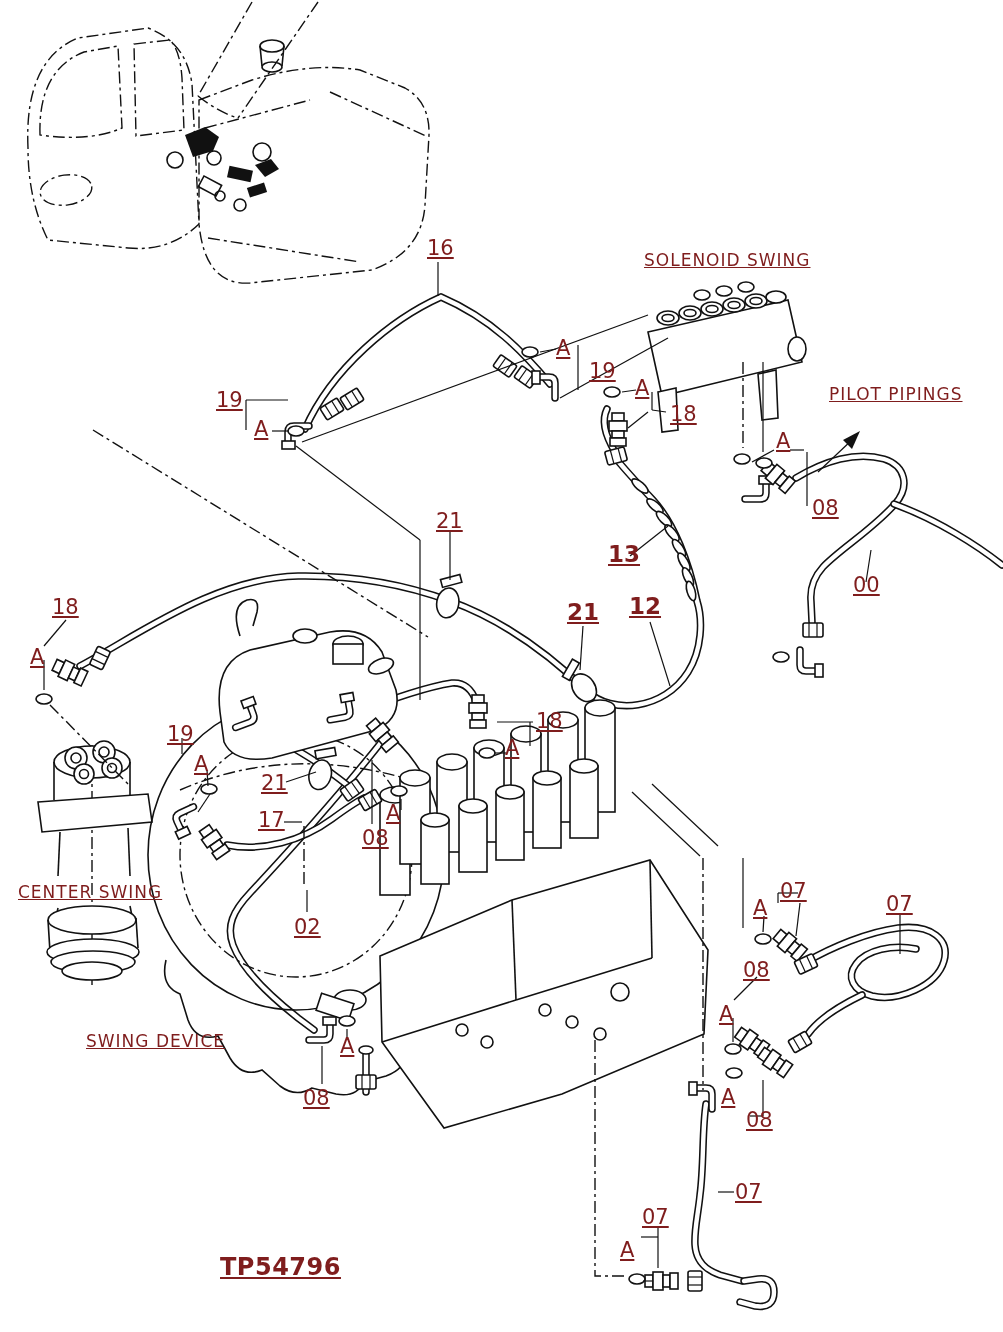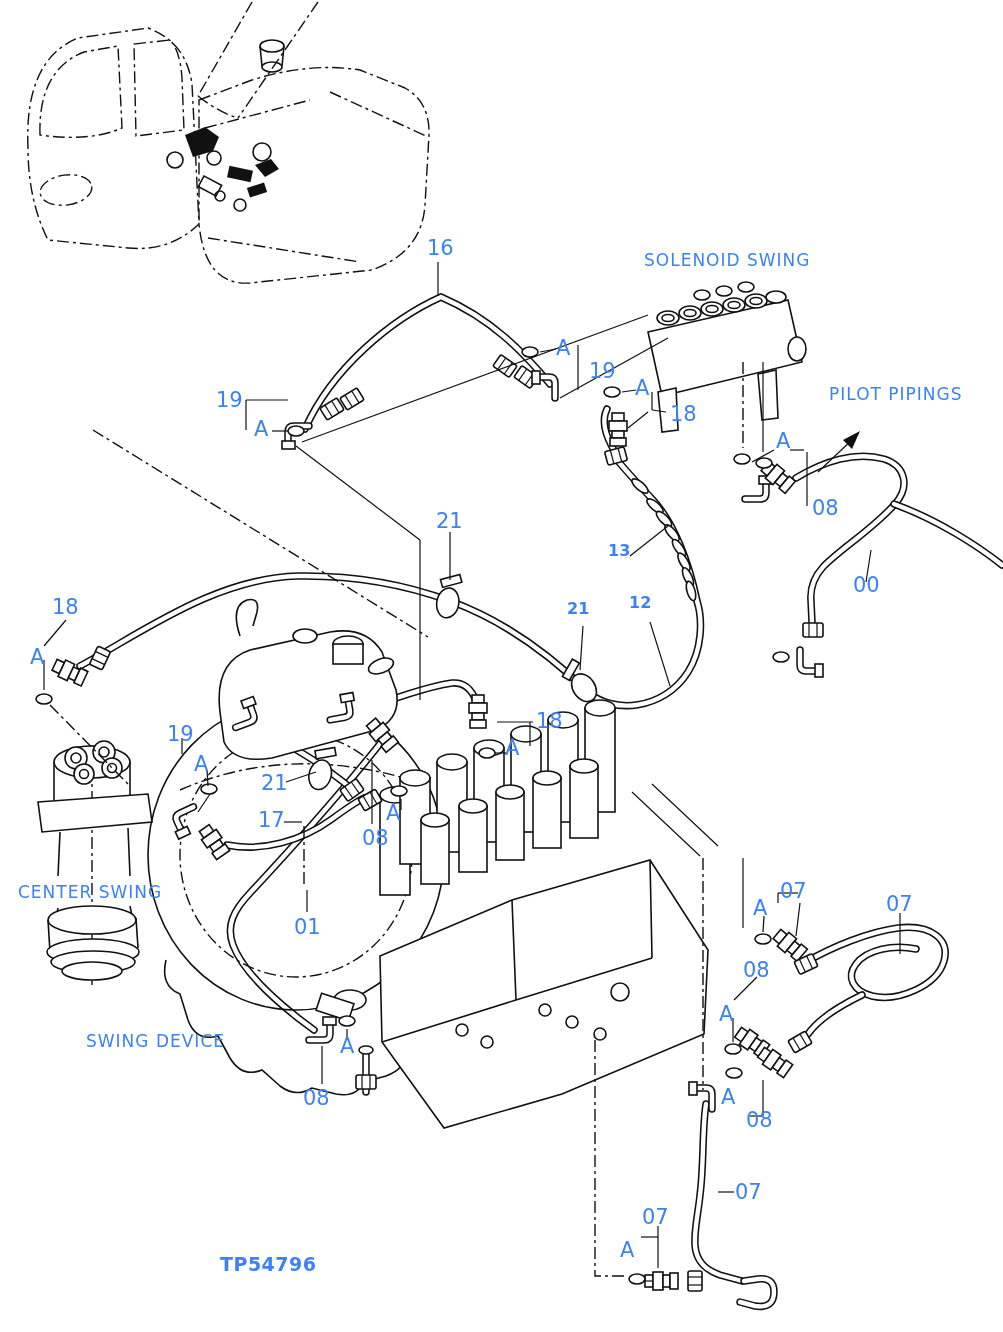--- a/index.html
+++ b/index.html
@@ -1,22 +1,22 @@
 <!DOCTYPE html>
 <html><head>
 <meta charset="utf-8">
 <style>
   html,body{margin:0;padding:0;background:#fff;}
   #stage{position:relative;width:1003px;height:1332px;background:#ffffff;overflow:hidden;
          font-family:"DejaVu Sans","Liberation Sans",sans-serif;color:#111;}
   #art{position:absolute;left:0;top:0;}
-  .lbl{position:absolute;font-size:21px;line-height:1;color:#3b82f6;white-space:nowrap;}
-  .lbl.b{font-weight:bold;font-size:16px;}
+  .lbl{position:absolute;font-size:21px;line-height:1;color:#7f1d1d;white-space:nowrap;text-decoration:underline;}
+  .lbl.b{font-weight:bold;font-size:23px;}
   .lbl.t{font-size:17px;letter-spacing:1px;}
-  .lbl.dn{font-weight:bold;font-size:19px;letter-spacing:.5px;}
+  .lbl.dn{font-weight:bold;font-size:24px;letter-spacing:.5px;}
   svg .ln{fill:none;stroke:#111;stroke-width:1.6;}
   svg .th{fill:none;stroke:#111;stroke-width:1.2;}
   svg .dd{fill:none;stroke:#111;stroke-width:1.4;stroke-dasharray:12 4 3 4;}
   svg .t7{fill:none;stroke:#111;stroke-width:7.5;stroke-linecap:round;}
   svg .t4{fill:none;stroke:#fff;stroke-width:4.4;stroke-linecap:round;}
   svg .lnw{fill:#fff;stroke:#111;stroke-width:1.6;}
   svg .blob{fill:#111;stroke:none;}
 </style>
 </head>
 <body>
@@ -384,21 +384,21 @@
 <span class="lbl" style="left:536px;top:711px">18</span>
 <span class="lbl" style="left:505px;top:738px">A</span>
 <span class="lbl" style="left:52px;top:597px">18</span>
 <span class="lbl" style="left:30px;top:647px">A</span>
 <span class="lbl" style="left:167px;top:724px">19</span>
 <span class="lbl" style="left:194px;top:754px">A</span>
 <span class="lbl" style="left:261px;top:773px">21</span>
 <span class="lbl" style="left:258px;top:810px">17</span>
 <span class="lbl" style="left:386px;top:803px">A</span>
 <span class="lbl" style="left:362px;top:828px">08</span>
-<span class="lbl" style="left:294px;top:917px">01</span>
+<span class="lbl" style="left:294px;top:917px">02</span>
 <span class="lbl" style="left:340px;top:1036px">A</span>
 <span class="lbl" style="left:303px;top:1088px">08</span>
 <span class="lbl" style="left:780px;top:881px">07</span>
 <span class="lbl" style="left:753px;top:898px">A</span>
 <span class="lbl" style="left:886px;top:894px">07</span>
 <span class="lbl" style="left:743px;top:960px">08</span>
 <span class="lbl" style="left:719px;top:1004px">A</span>
 <span class="lbl" style="left:721px;top:1087px">A</span>
 <span class="lbl" style="left:746px;top:1110px">08</span>
 <span class="lbl" style="left:735px;top:1182px">07</span>

